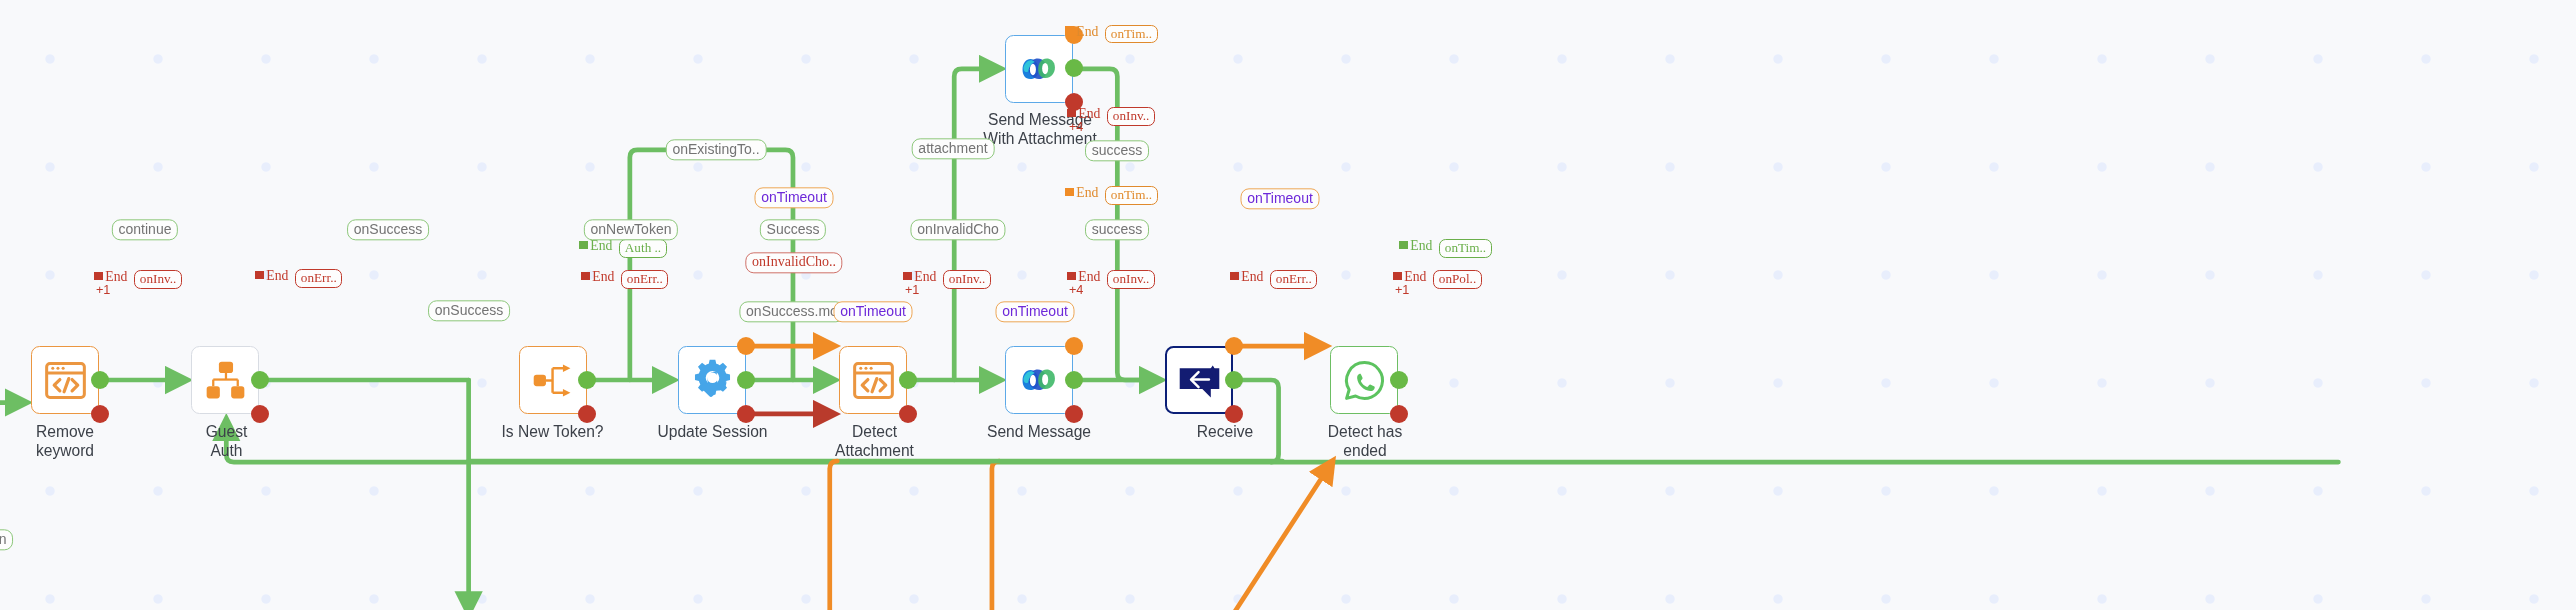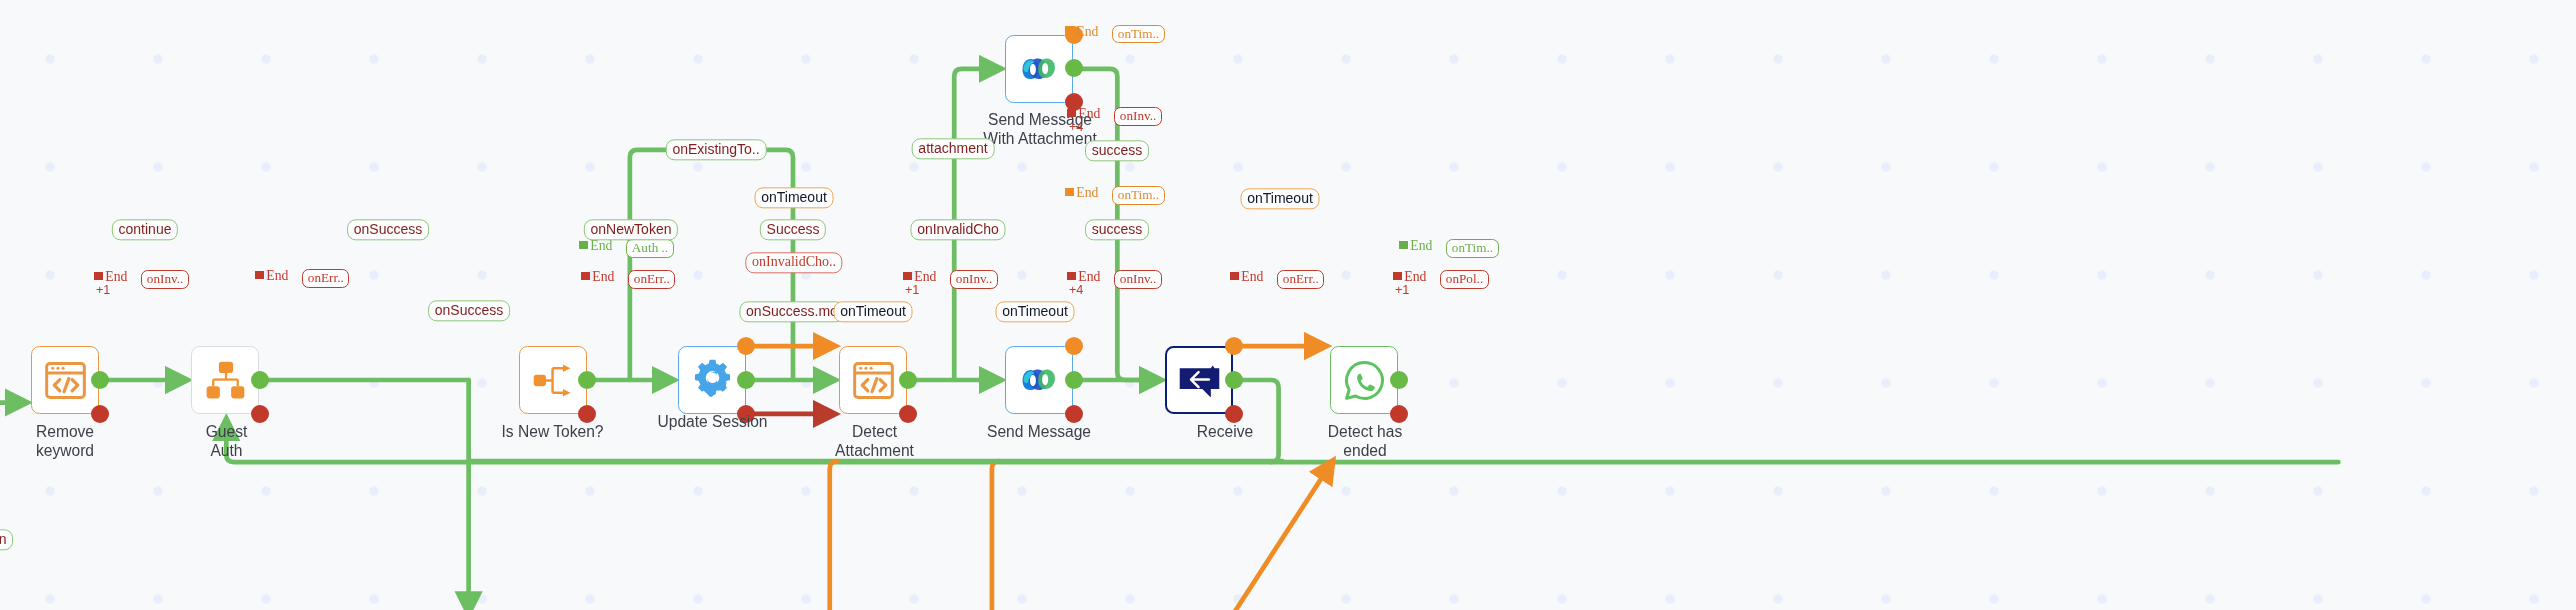--- a/index.html
+++ b/index.html
@@ -82,21 +82,21 @@
     width: 8.5px; height: 8.5px; display: inline-block; margin-top: 1.9px; flex: none;
   }
   .endmark .etxt { font-family: "Liberation Serif", serif; }
   .endmark .pill {
     border-radius: 6.6px;
     border: 0.9px solid currentColor;
     padding: 1.4px 4.7px 2.4px;
     background: #fdfdfd;
     font-size: 13.2px;
     font-family: "Liberation Serif", serif;
-    margin-left: 11px;
+    margin-left: 4px;
     line-height: 1;
   }
   .endmark .plus {
     position: absolute;
     left: 1.9px;
     top: 14px;
     font-size: 12.7px;
     font-family: "Liberation Sans", sans-serif;
   }
   .endmark.red    { color: #c0392b; }
@@ -112,22 +112,22 @@
     transform: translate(-50%, -50%);
     background: #fdfdfd;
     border-radius: 8.5px;
     padding: 1.9px 5.7px 2.8px;
     font-size: 14px;
     line-height: 1.05;
     white-space: nowrap;
     font-family: "Liberation Sans", sans-serif;
     box-sizing: border-box;
   }
-  .elabel.green  { color: #7f1d1d; border: 1.1px solid #8cc77a; }
-  .elabel.orange { color: #0f172a; border: 1.1px solid #eda655; }
+  .elabel.green  { color: #737373; border: 1.1px solid #8cc77a; }
+  .elabel.orange { color: #6d28d9; border: 1.1px solid #eda655; }
   .elabel.red    { color: #c0392b; border: 1.1px solid #cf7068; font-family:"Liberation Serif",serif; }
   .elabel.clip-left { transform: translate(-100%, -50%); border-top-left-radius:0; border-bottom-left-radius:0;}
 </style>
 </head>
 <body>
 
 <div id="canvas">
 
   <svg id="edge-layer" viewBox="0 0 2732 648" xmlns="http://www.w3.org/2000/svg">
     <defs>
@@ -276,21 +276,21 @@
         <path fill="#46a5e8" d="M23 4 l6 0 1 4.2 a13 13 0 0 1 3.6 1.5 l3.5-2.5 4.3 4.3 -2.5 3.5 a13 13 0 0 1 1.5 3.6 l4.2 1 0 6 -4.2 1 a13 13 0 0 1 -1.5 3.6 l2.5 3.5 -4.3 4.3 -3.5-2.5 a13 13 0 0 1 -3.6 1.5 l-1 4.2 -6 0 -1-4.2 a13 13 0 0 1 -3.6 -1.5 l-3.5 2.5 -4.3-4.3 2.5-3.5 a13 13 0 0 1 -1.5 -3.6 l-4.2-1 0-6 4.2-1 a13 13 0 0 1 1.5 -3.6 l-2.5-3.5 4.3-4.3 3.5 2.5 a13 13 0 0 1 3.6 -1.5 z"></path>
         <circle cx="26" cy="23" r="7.2" fill="#ffffff"></circle>
         <path fill="#46a5e8" d="M30.5 16.6 a8.6 8.6 0 0 0 -9.3 11.6 l-1.5 1.5 -1.6 -1.6 -3.2 3.2 a2.6 2.6 0 0 0 0 3.6 l7.6 7.6 a2.6 2.6 0 0 0 3.7 0 l3.1-3.1 -1.6-1.6 1.6-1.6 a8.6 8.6 0 0 0 11.4-9.4 l-4.6 4.6 -4.2-1.1 -1.1-4.2 z"></path>
         <circle cx="26" cy="23" r="5.6" fill="#ffffff"></circle>
       </svg>
     </span>
   </div>
   <div class="port orange p-lg" style="left:737px; top:337px;"></div>
   <div class="port green p-lg" style="left:737px; top:371px;"></div>
   <div class="port red p-lg" style="left:737px; top:405px;"></div>
-  <div class="caption" style="left:657px; top:412px; width:111px;">Update Session</div>
+  <div class="caption" style="left:657px; top:422px; width:111px;">Update Session</div>
 
   <div class="node b-orange" style="left:839px; top:346px;">
     <span class="glyph">
       <svg viewBox="0 0 52 52" width="49" height="49">
           <g fill="none" stroke="#eb9640" stroke-width="3.2">
         <rect x="6" y="8" width="40" height="36" rx="3.5"></rect>
             <line x1="6" y1="18" x2="46" y2="18"></line>
           </g>
         <g fill="#eb9640">
             <circle cx="12.5" cy="13" r="1.6"></circle>

